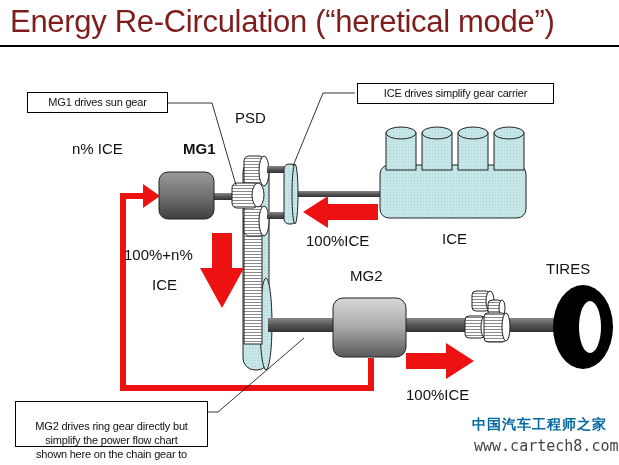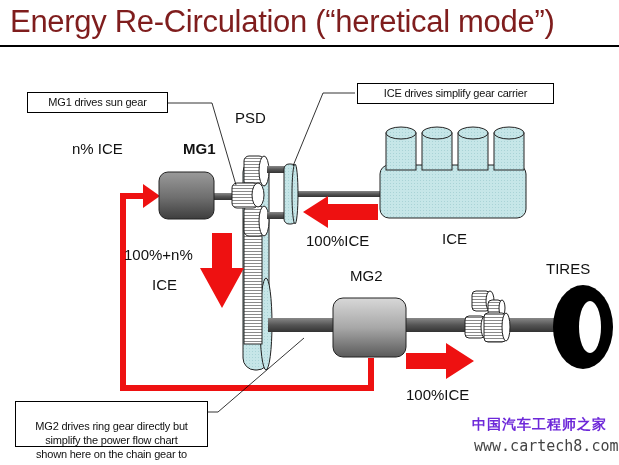--- a/index.html
+++ b/index.html
@@ -3,21 +3,21 @@
 <meta charset="utf-8">
 <style>
   html, body { margin: 0; padding: 0; background: #ffffff; }
   body { width: 619px; height: 465px; position: relative; overflow: hidden; font-family: "Liberation Sans", sans-serif; }
   .title { position: absolute; left: 10px; top: 4px; font-size: 31px; color: #7f1d1d; letter-spacing: -0.3px; white-space: nowrap; }
   .title-rule { position: absolute; left: 0; top: 45px; width: 619px; height: 2px; background: #000; }
   svg.diagram { position: absolute; left: 0; top: 0; }
   .lbl { position: absolute; color: #111; white-space: nowrap; }
   .lbl-lg { font-size: 15px; }
   .callout { position: absolute; border: 1px solid #000; background: #fff; font-size: 11px; color: #111; text-align: center; line-height: 14px; letter-spacing: -0.2px; }
-  .wm-cn { position: absolute; left: 472px; top: 416px; font-family: "DejaVu Serif", serif; font-size: 14px; font-weight: bold; color: #6d28d9; letter-spacing: 1px; }
+  .wm-cn { position: absolute; left: 472px; top: 416px; font-family: "DejaVu Serif", serif; font-size: 14px; font-weight: bold; color: #0369a1; letter-spacing: 1px; }
   .wm-url { position: absolute; left: 474px; top: 437px; font-family: "DejaVu Sans Mono", monospace; font-size: 15px; color: #444; }
 </style>
 </head>
 <body>
 
 <div class="title">Energy Re-Circulation (“heretical mode”)</div>
 <div class="title-rule"></div>
 
 <svg class="diagram" width="619" height="465" viewBox="0 0 619 465">
   <defs>

